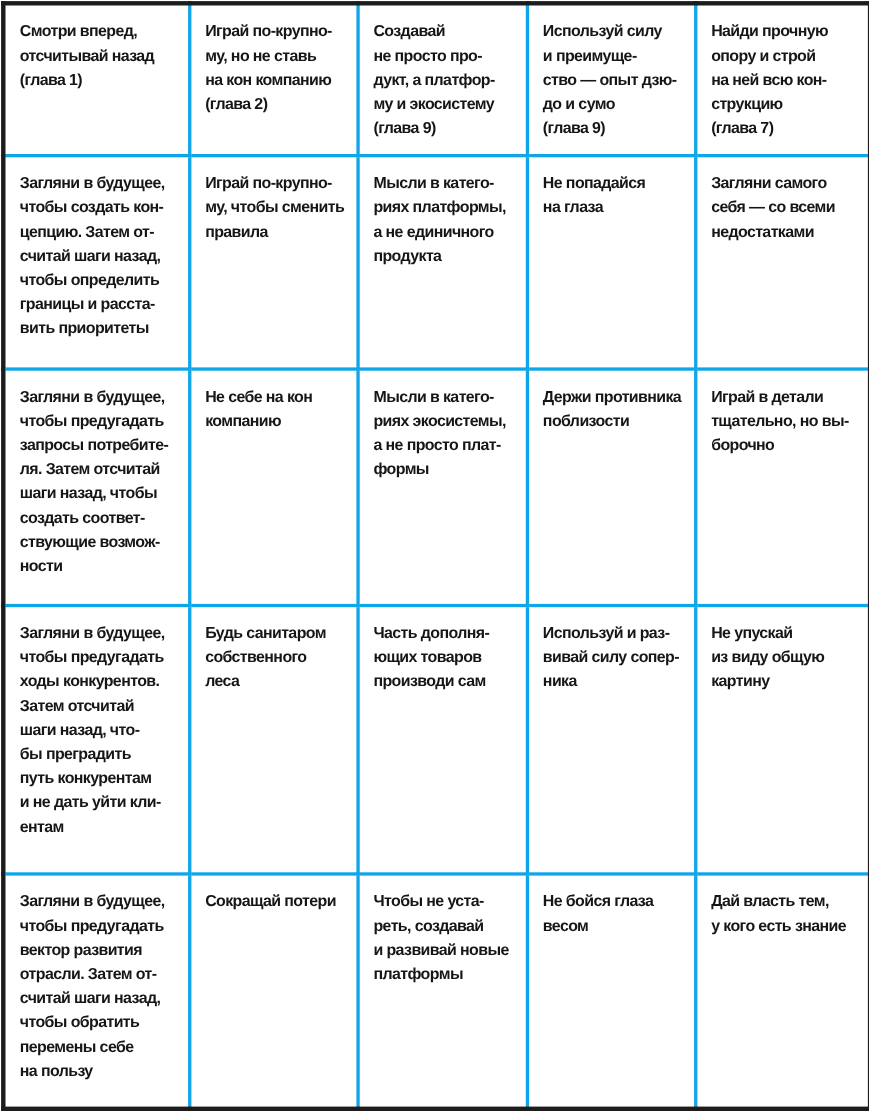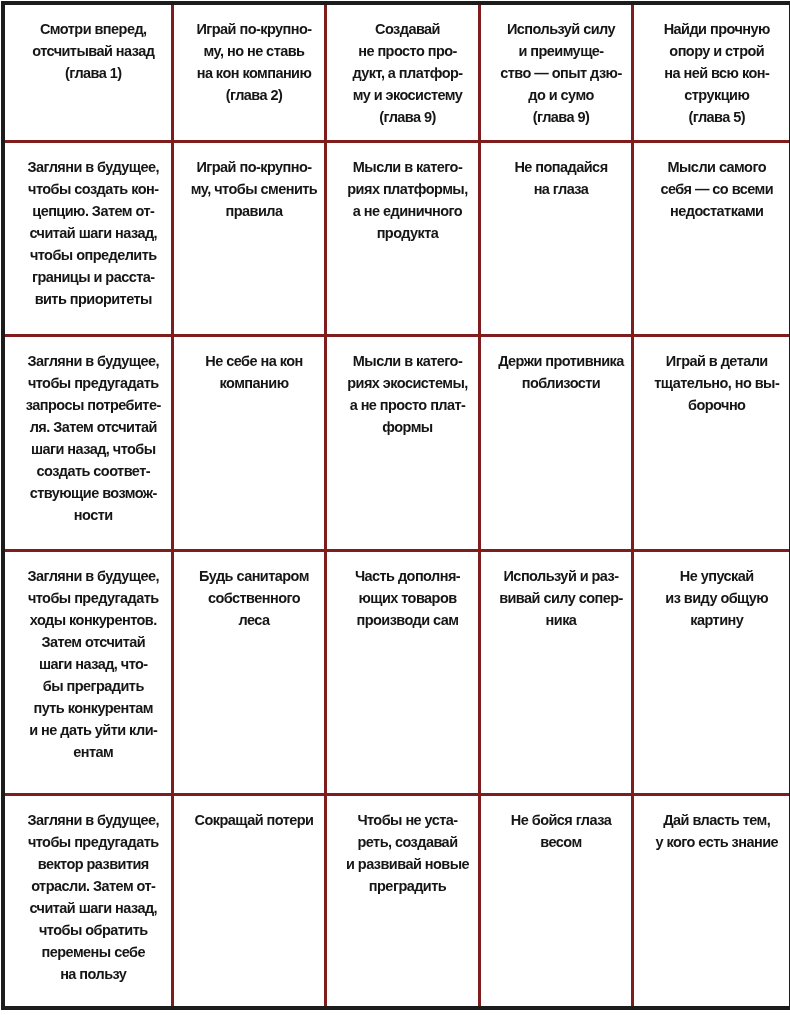--- a/index.html
+++ b/index.html
@@ -22,23 +22,23 @@
     table-layout: fixed;
     width: 788px;
     border: 4px solid #1c1c1c;
   }
   col.c1 { width: 169px; }
   col.c2 { width: 153px; }
   col.c3 { width: 154px; }
   col.c4 { width: 153px; }
   col.c5 { width: 159px; }
   th, td {
-    border: 3px solid #7f1d1d;
+    border: 3px solid #0ea5e9;
     vertical-align: top;
-    text-align: center;
+    text-align: left;
     box-sizing: border-box;
     padding: 13px 2px 8px 13px;
     color: #161616;
     font-weight: bold;
     font-size: 14.5px;
     line-height: 22px;
     letter-spacing: -0.55px;
     white-space: pre;
     overflow: hidden;
   }
@@ -76,42 +76,42 @@
 (глава 9)</th>
         <th>Используй силу
 и преимуще-
 ство — опыт дзю-
 до и сумо
 (глава 9)</th>
         <th>Найди прочную
 опору и строй
 на ней всю кон-
 струкцию
-(глава 5)</th>
+(глава 7)</th>
       </tr>
     </thead>
     <tbody>
       <tr class="r1">
         <td>Загляни в будущее,
 чтобы создать кон-
 цепцию. Затем от-
 считай шаги назад,
 чтобы определить
 границы и расста-
 вить приоритеты</td>
         <td>Играй по-крупно-
 му, чтобы сменить
 правила</td>
         <td>Мысли в катего-
 риях платформы,
 а не единичного
 продукта</td>
         <td>Не попадайся
 на глаза</td>
-        <td>Мысли самого
+        <td>Загляни самого
 себя — со всеми
 недостатками</td>
       </tr>
       <tr class="r2">
         <td>Загляни в будущее,
 чтобы предугадать
 запросы потребите-
 ля. Затем отсчитай
 шаги назад, чтобы
 создать соответ-
@@ -158,21 +158,21 @@
 вектор развития
 отрасли. Затем от-
 считай шаги назад,
 чтобы обратить
 перемены себе
 на пользу</td>
         <td>Сокращай потери</td>
         <td>Чтобы не уста-
 реть, создавай
 и развивай новые
-преградить</td>
+платформы</td>
         <td>Не бойся глаза
 весом</td>
         <td>Дай власть тем,
 у кого есть знание</td>
       </tr>
     </tbody>
   </table>
 </div>
 
 </body></html>

